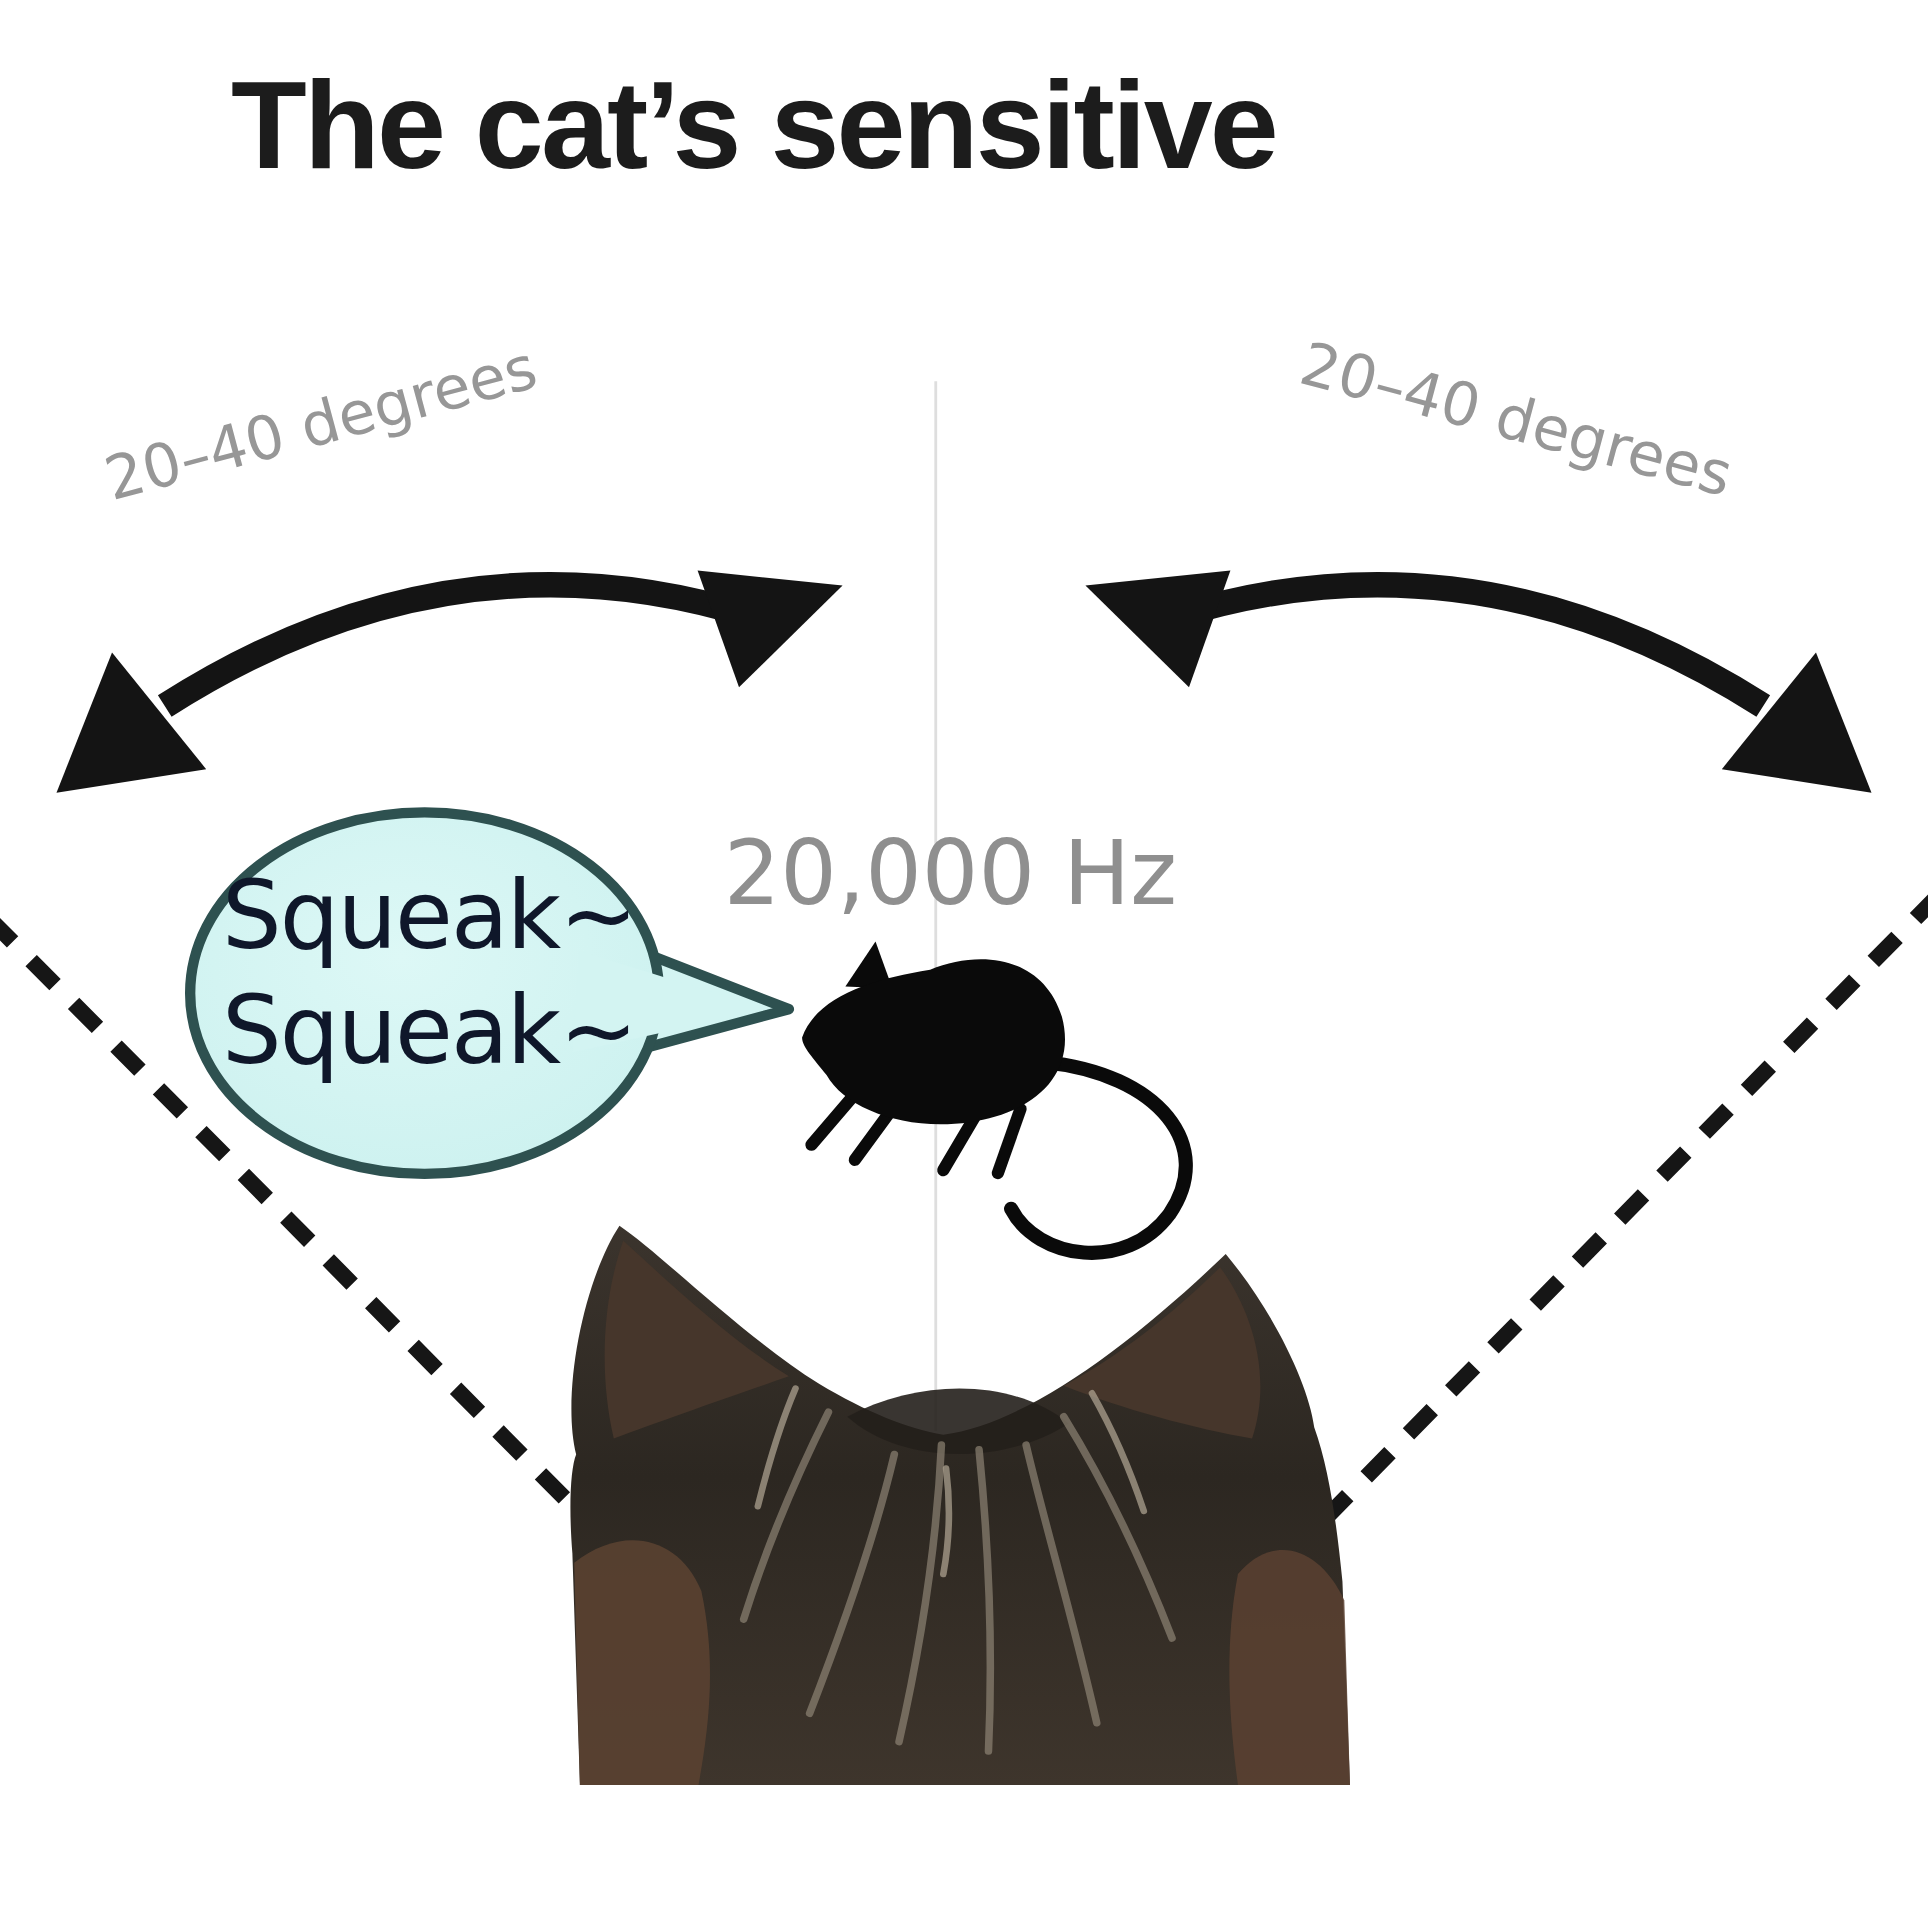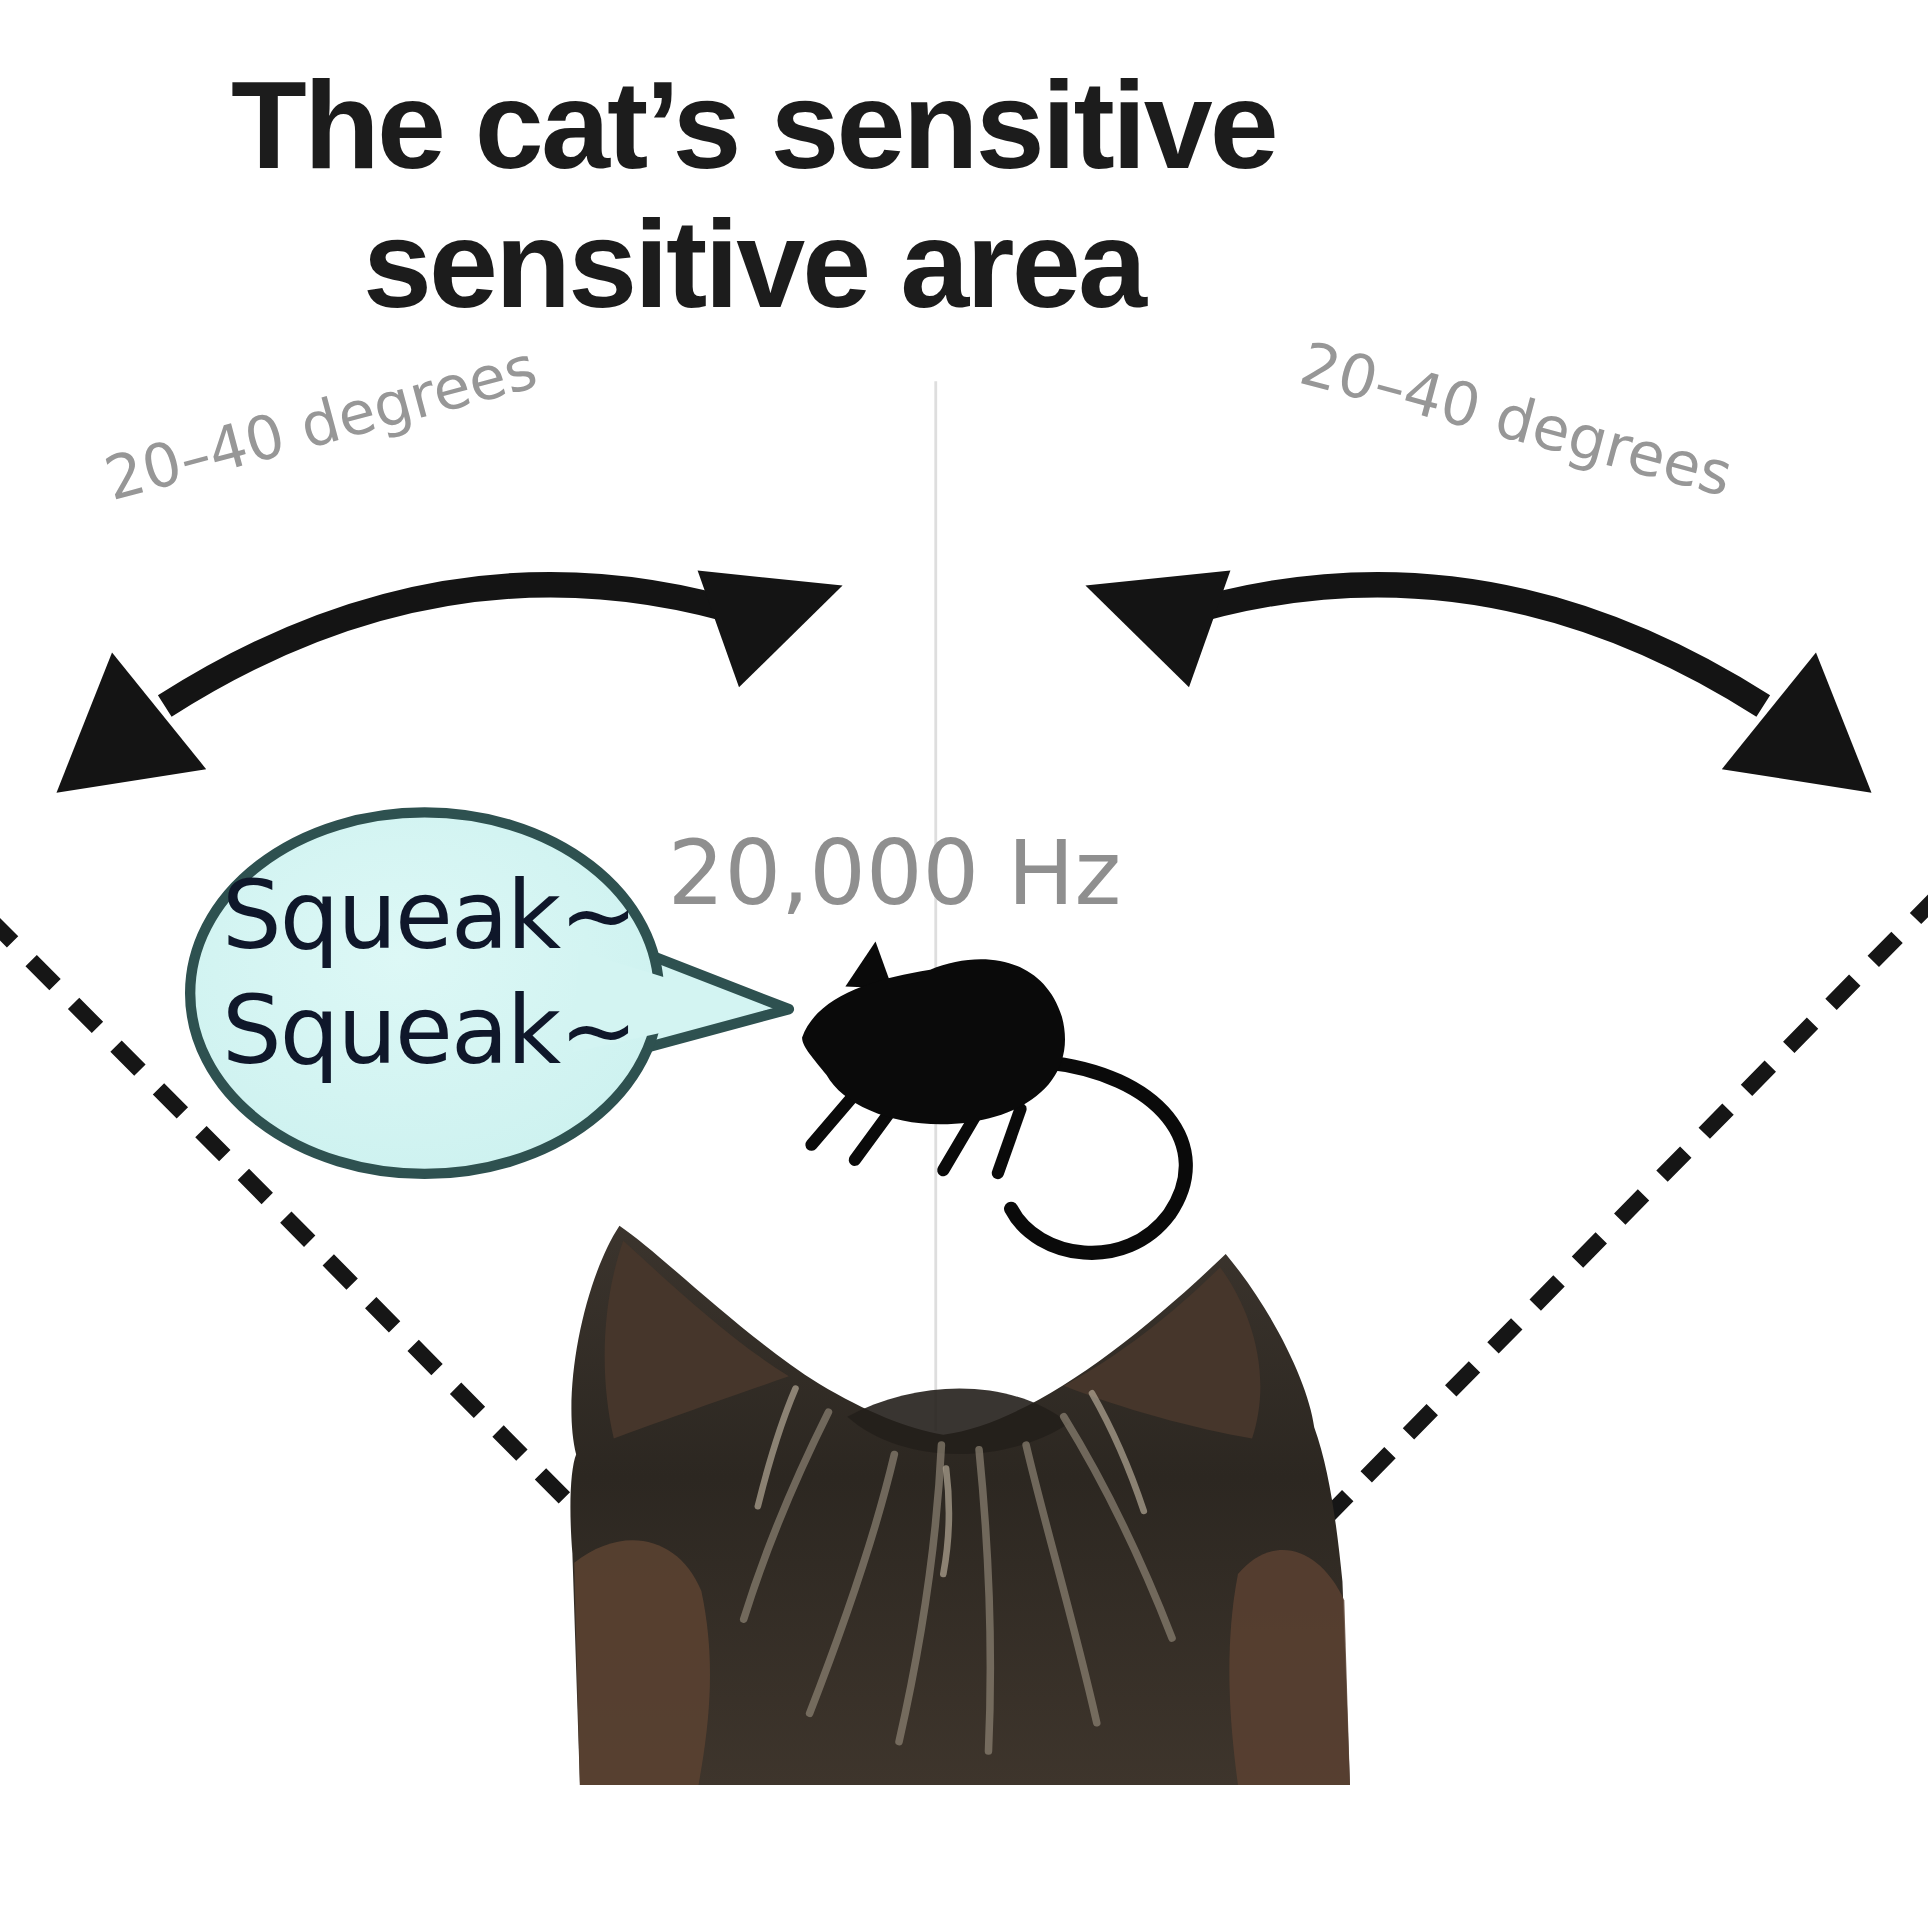--- a/index.html
+++ b/index.html
@@ -53,21 +53,21 @@
   }
   .degrees-right {
     left: 1295px;
     top: 384px;
     transform: rotate(15deg);
   }
   .frequency {
     left: 612px;
     top: 821px;
     width: 565px;
-    text-align: center;
+    text-align: right;
     font-family: "DejaVu Sans", sans-serif;
     font-size: 89px;
     color: #8f8f8f;
   }
   .bubble-text {
     left: 184px;
     top: 859px;
     width: 490px;
     text-align: center;
     font-family: "DejaVu Sans", sans-serif;
@@ -171,21 +171,20 @@
       <g fill="none" stroke="#b3a896" stroke-width="7" stroke-linecap="round" opacity="0.7">
         <path d="M 845 1475 C 830 1510 815 1560 805 1600"></path>
         <path d="M 1160 1480 C 1180 1515 1200 1560 1215 1605"></path>
         <path d="M 1005 1560 C 1010 1600 1008 1640 1002 1672"></path>
       </g>
     </g>
   </svg>
 
   <div class="txt title">
     <div>The cat’s sensitive</div>
-    <div>sensitive area</div>
   </div>
 
   <div class="txt degrees degrees-left">20–40 degrees</div>
 
   <div class="txt degrees degrees-right">20–40 degrees</div>
 
   <div class="txt frequency">20,000 Hz</div>
 
   <div class="txt bubble-text">
     <div>Squeak~</div>

